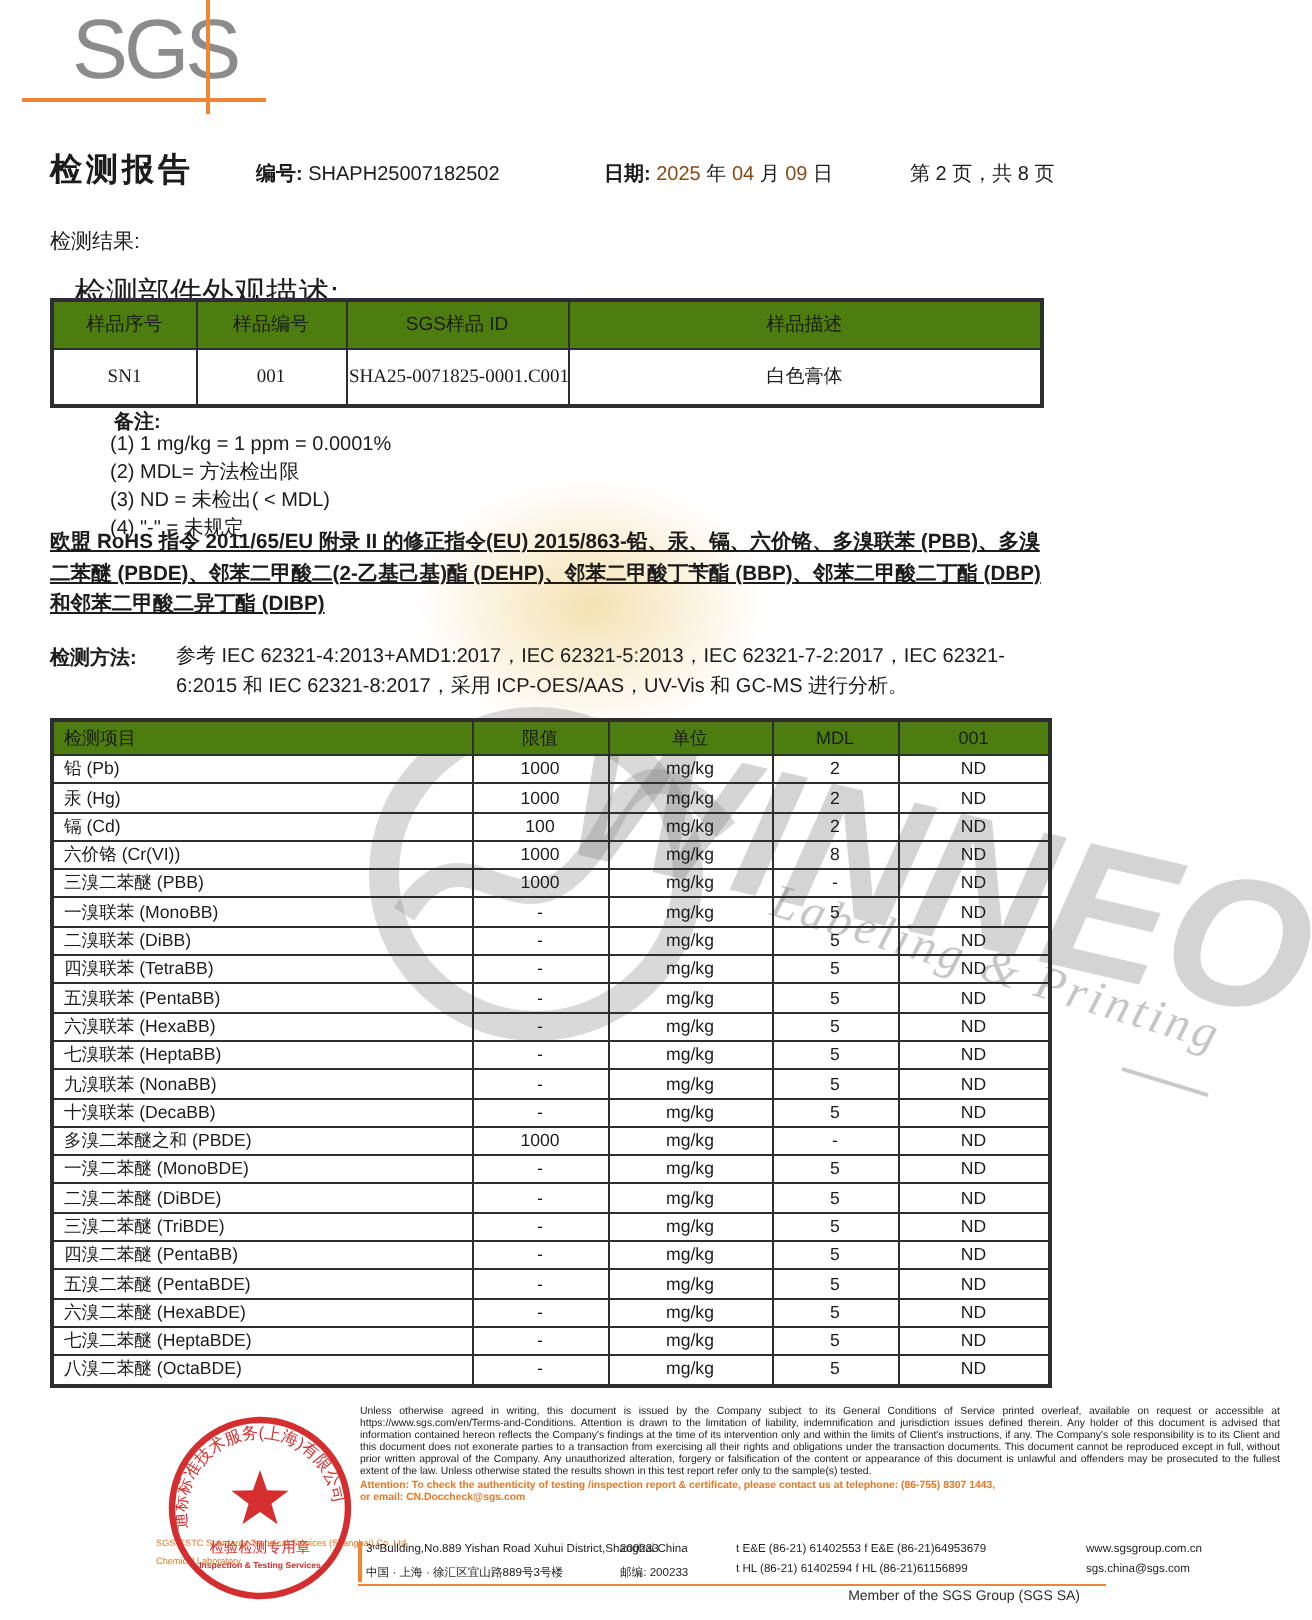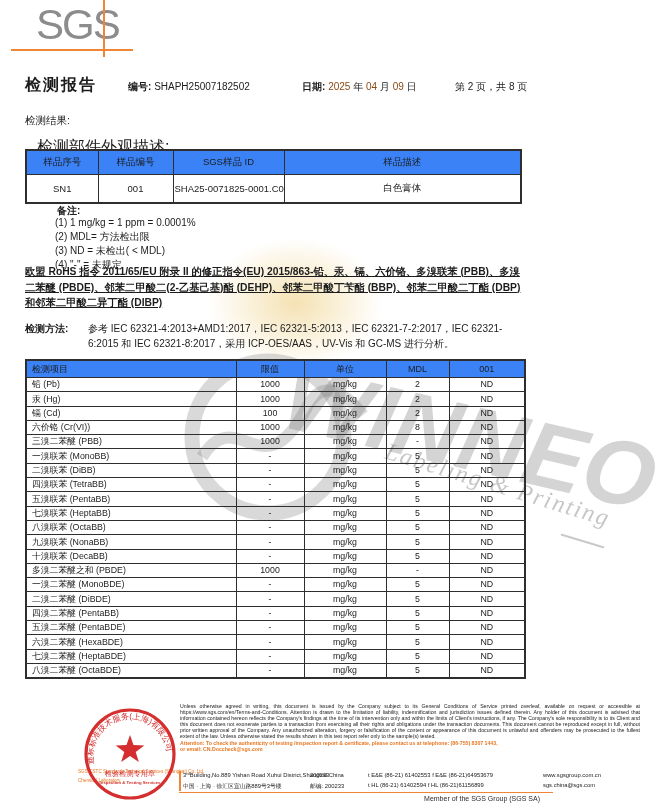--- a/index.html
+++ b/index.html
@@ -14,24 +14,24 @@
   .report-title{left:25px;top:75px;font-size:16px;font-weight:bold;letter-spacing:2px;}
   .meta{top:80px;font-size:10px;}
   .meta b{font-weight:bold;}
   .dnum{color:#8a4a14;}
 
   
   .results-label{left:25px;top:114px;font-size:10.5px;font-weight:normal;}
   .appearance-label{left:25px;top:137px;font-size:16px;text-decoration:underline;margin-left:12px;}
   table{border-collapse:collapse;table-layout:fixed;background:transparent;}
   th,td{border:1px solid #2e2e2e;text-align:center;overflow:hidden;white-space:nowrap;}
-  thead th{background:#3b82f6;font-weight:normal;}
+  thead th{background:#4d7c0f;font-weight:normal;}
   .sample-table{left:25px;top:149px;width:495px;font-size:9.5px;border:2px solid #2e2e2e;}
   .sample-table th{height:21px;}
-  .sample-table td{height:25px;}
+  .sample-table td{height:25px;font-family:Liberation Serif, serif;}
   .remarks-label{left:25px;top:204px;font-size:10px;font-weight:bold;margin-left:32px;}
   .remarks{left:55px;top:216px;font-size:10px;line-height:14px;}
   .rohs{left:25px;top:264px;width:501px;font-size:10.3px;font-weight:bold;line-height:15.5px;
         text-decoration:underline;}
   .method-label{left:25px;top:322px;font-size:10px;font-weight:bold;}
   .method-text{left:88px;top:322px;width:441px;font-size:10px;line-height:14.5px;}
   .results-table{left:25px;top:359px;width:499px;font-size:8.8px;border:2px solid #2e2e2e;}
   .results-table th{height:14px;font-size:9px;margin-left:18px;}
   .results-table td{height:13.3px;padding:0;line-height:1;}
   .results-table td:first-child,.results-table th:first-child{text-align:left;padding-left:5px;}
@@ -212,34 +212,34 @@
           <td>ND</td>
         </tr>
         <tr>
           <td>五溴联苯 (PentaBB)</td>
           <td>-</td>
           <td>mg/kg</td>
           <td>5</td>
           <td>ND</td>
         </tr>
         <tr>
+          <td>六溴联苯 (HexaBB)</td>
+          <td>-</td>
+          <td>mg/kg</td>
+          <td>5</td>
+          <td>ND</td>
+        </tr>
+        <tr>
           <td>七溴联苯 (HeptaBB)</td>
           <td>-</td>
           <td>mg/kg</td>
           <td>5</td>
           <td>ND</td>
         </tr>
         <tr>
-          <td>八溴联苯 (OctaBB)</td>
-          <td>-</td>
-          <td>mg/kg</td>
-          <td>5</td>
-          <td>ND</td>
-        </tr>
-        <tr>
           <td>九溴联苯 (NonaBB)</td>
           <td>-</td>
           <td>mg/kg</td>
           <td>5</td>
           <td>ND</td>
         </tr>
         <tr>
           <td>十溴联苯 (DecaBB)</td>
           <td>-</td>
           <td>mg/kg</td>
@@ -255,20 +255,27 @@
         </tr>
         <tr>
           <td>一溴二苯醚 (MonoBDE)</td>
           <td>-</td>
           <td>mg/kg</td>
           <td>5</td>
           <td>ND</td>
         </tr>
         <tr>
           <td>二溴二苯醚 (DiBDE)</td>
+          <td>-</td>
+          <td>mg/kg</td>
+          <td>5</td>
+          <td>ND</td>
+        </tr>
+        <tr>
+          <td>三溴二苯醚 (TriBDE)</td>
           <td>-</td>
           <td>mg/kg</td>
           <td>5</td>
           <td>ND</td>
         </tr>
         <tr>
           <td>四溴二苯醚 (PentaBB)</td>
           <td>-</td>
           <td>mg/kg</td>
           <td>5</td>

